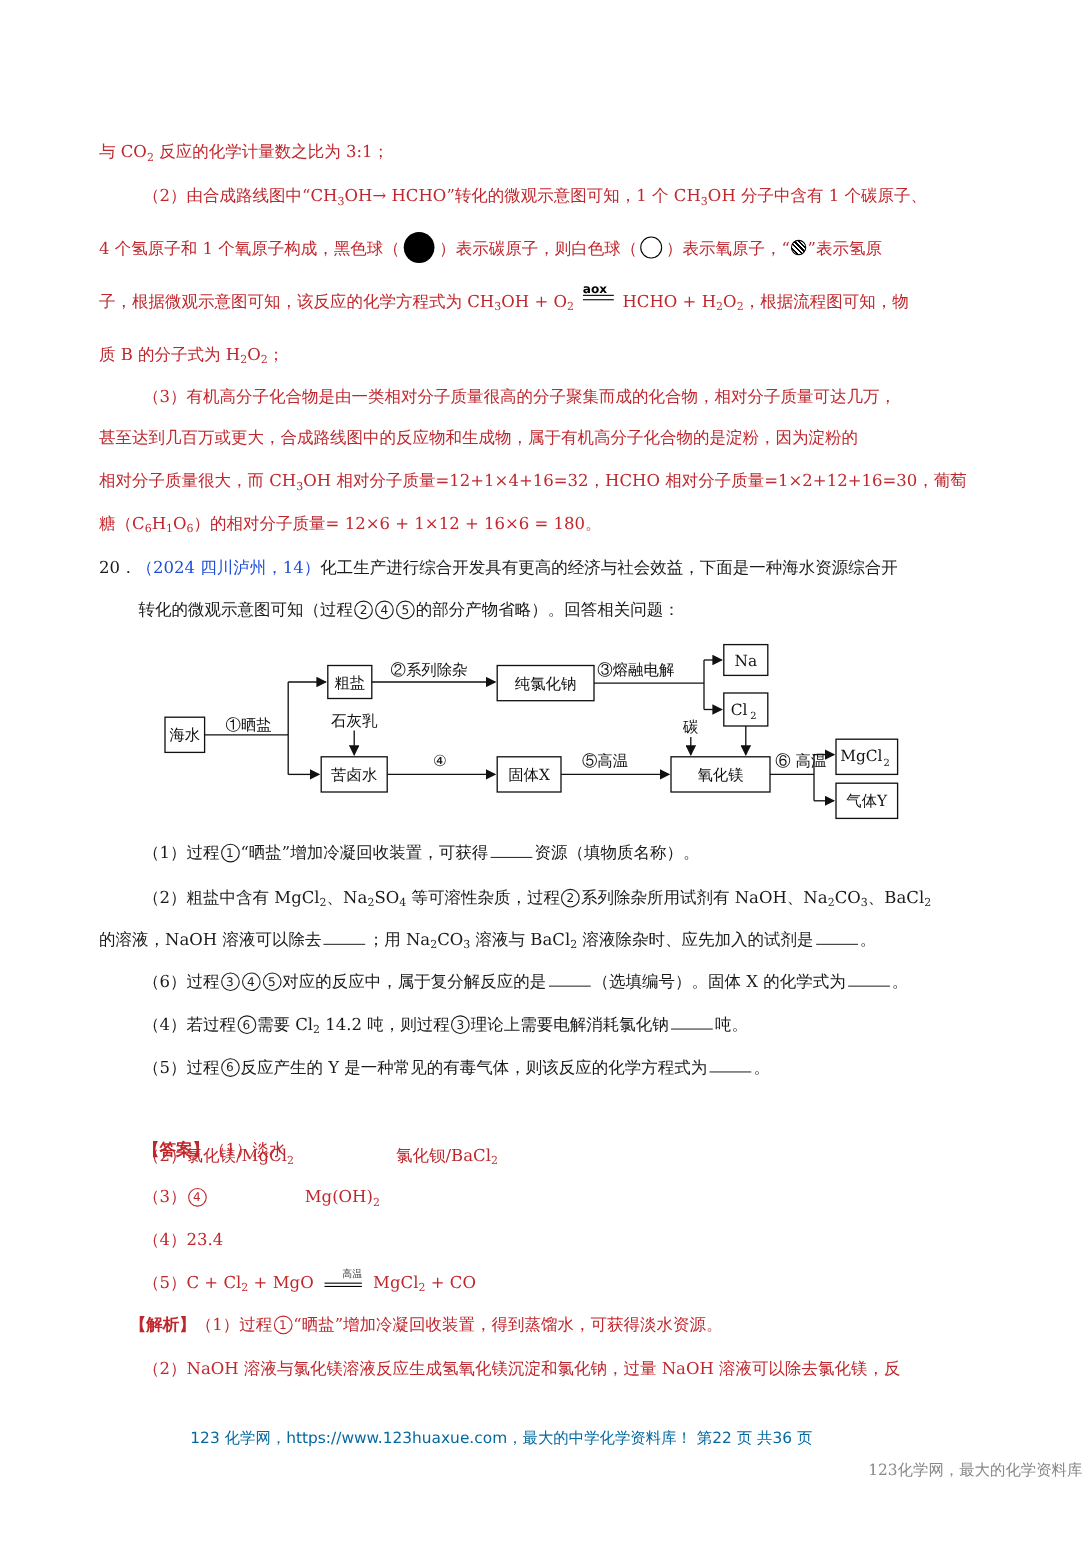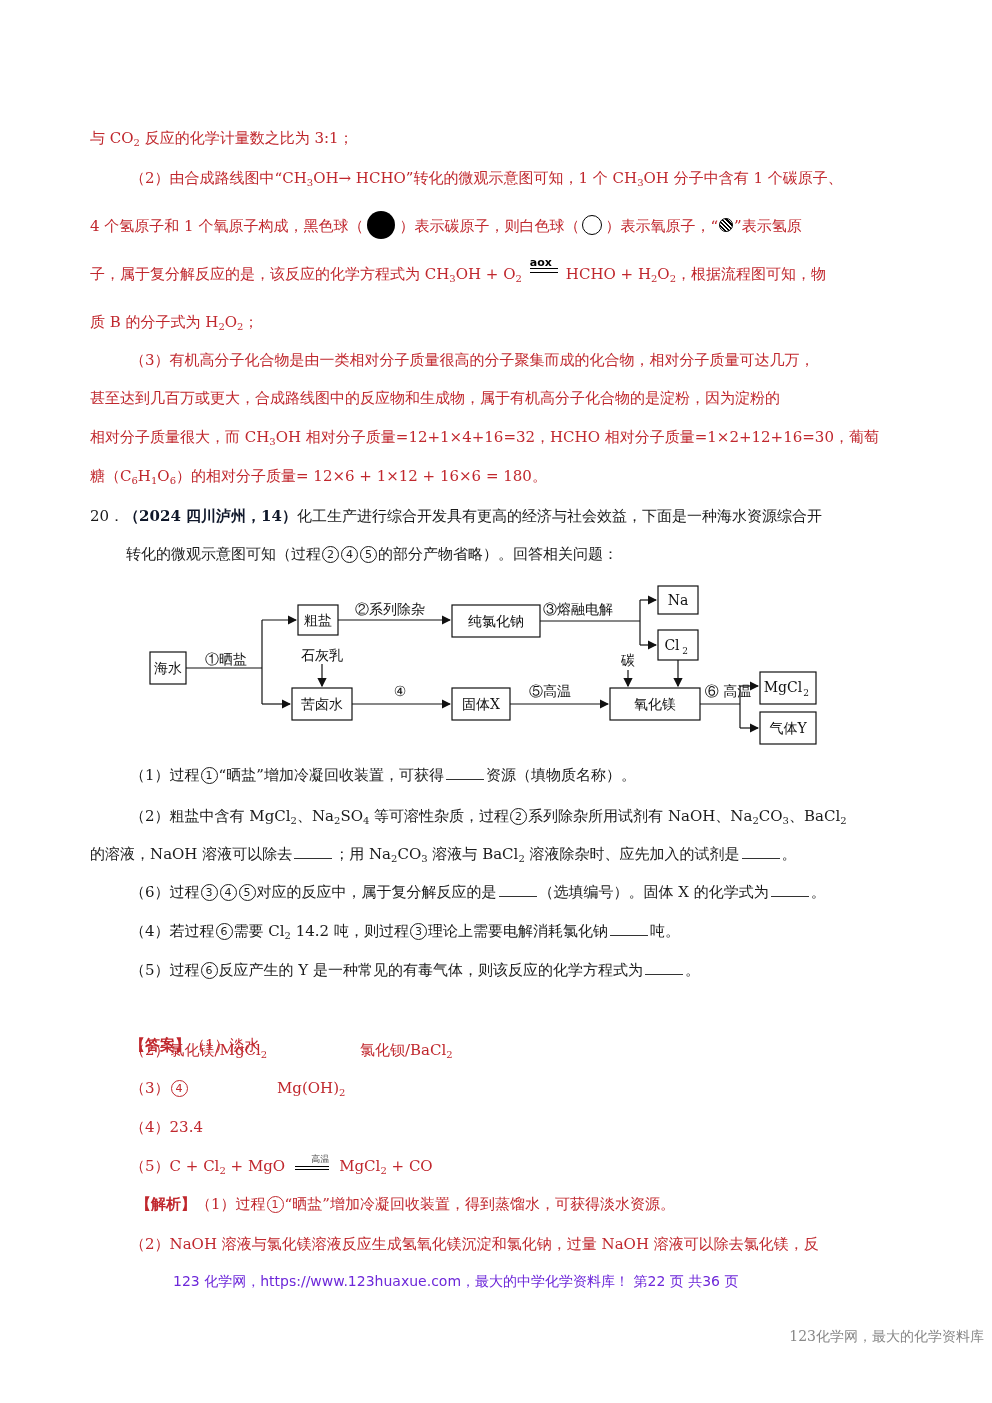--- a/index.html
+++ b/index.html
@@ -1,21 +1,21 @@
 <!DOCTYPE html>
 <html><head>
 <meta charset="utf-8">
 <style>
   html, body { margin: 0; padding: 0; background: #ffffff; }
   body { width: 992px; height: 1403px; position: relative; overflow: hidden;
          font-family: "DejaVu Serif", "Liberation Serif", serif; }
   .line { position: absolute; white-space: nowrap; font-size: 15px; line-height: 20px; }
   .red { color: #c0272d; }
   .black { color: #1a1a1a; }
-  .blue { color: #0f172a; font-weight: bold; }
+  .blue { color: #1d4ed8; font-weight: normal; }
   sub { font-size: 10px; vertical-align: -3px; line-height: 0; }
   .circ { display: inline-block; width: 15px; height: 15px; border: 1px solid currentColor;
           border-radius: 50%; font-size: 11px; line-height: 15px; text-align: center;
           vertical-align: 1px; margin: 0 1px; font-family: "DejaVu Sans", sans-serif; }
   .blank { display: inline-block; width: 38px; border-bottom: 1px solid #333; height: 14px; margin: 0 2px; }
   .ball-black { display: inline-block; width: 28px; height: 28px; border-radius: 50%; background: #000;
                 vertical-align: -8px; margin: 0 4px; }
   .ball-white { display: inline-block; width: 18px; height: 18px; border-radius: 50%; border: 1.5px solid #000;
                 vertical-align: -4px; margin: 0 3px; background: #fff; }
   .ball-hatch { display: inline-block; width: 12px; height: 12px; border-radius: 50%; border: 1px solid #000;
@@ -24,21 +24,21 @@
   .cond { display: inline-block; position: relative; width: 28px; height: 14px; margin: 0 8px; vertical-align: 0; }
   .cond .top { position: absolute; left: 0; right: 0; top: -12px; font-size: 11px;
                font-weight: bold; color: #000; font-family: "DejaVu Sans", sans-serif; }
   .cond .dbl { position: absolute; left: 0; right: 0; top: 3px; height: 3px; border-top: 1px solid #000;
                border-bottom: 1px solid #000; }
   .cond2 { display: inline-block; position: relative; width: 34px; height: 14px; margin: 0 10px; }
   .cond2 .top { position: absolute; left: 0; right: 0; top: -8px; text-align: right; font-size: 9px; color: #444; }
   .cond2 .dbl { position: absolute; left: 0; right: 0; top: 9px; height: 2px; border-top: 1px solid #000;
                 border-bottom: 1px solid #000; }
   .bracket { font-weight: bold; }
-  .footer { position: absolute; top: 1273px; left: 173px; font-size: 14px; color: #6d28d9;
+  .footer { position: absolute; top: 1299px; left: 173px; font-size: 14px; color: #0369a1;
             font-family: "DejaVu Sans", sans-serif; white-space: nowrap; }
   .watermark { position: absolute; top: 1328px; right: 8px; font-size: 14px; color: #888; white-space: nowrap; }
   
   #flow { position: absolute; left: 140px; top: 580px; width: 720px; height: 170px; }
   #flow text { font-family: "DejaVu Serif", "Liberation Serif", serif; font-size: 14px; fill: #111; }
 </style>
 </head>
 <body>
 
 <div class="line red" style="top:128px;left:90px">
@@ -47,21 +47,21 @@
 
 <div class="line red" style="top:168px;left:130px">
   <span>（2）由合成路线图中“CH</span><sub>3</sub><span>OH→ HCHO”转化的微观示意图可知，1 个 CH</span><sub>3</sub><span>OH 分子中含有 1 个碳原子、</span>
 </div>
 
 <div class="line red" style="top:211px;left:90px">
   <span>4 个氢原子和 1 个氧原子构成，黑色球（</span><span class="ball-black"></span><span>）表示碳原子，则白色球（</span><span class="ball-white"></span><span>）表示氧原子，“</span><span class="ball-hatch"></span><span>”表示氢原</span>
 </div>
 
 <div class="line red" style="top:264px;left:90px">
-  <span>子，属于复分解反应的是，该反应的化学方程式为 CH</span><sub>3</sub><span>OH + O</span><sub>2</sub><span class="cond"><span class="top">aox</span><span class="dbl"></span></span><span>HCHO + H</span><sub>2</sub><span>O</span><sub>2</sub><span>，根据流程图可知，物</span>
+  <span>子，根据微观示意图可知，该反应的化学方程式为 CH</span><sub>3</sub><span>OH + O</span><sub>2</sub><span class="cond"><span class="top">aox</span><span class="dbl"></span></span><span>HCHO + H</span><sub>2</sub><span>O</span><sub>2</sub><span>，根据流程图可知，物</span>
 </div>
 
 <div class="line red" style="top:312px;left:90px">
   <span>质 B 的分子式为 H</span><sub>2</sub><span>O</span><sub>2</sub><span>；</span>
 </div>
 
 <div class="line red" style="top:350px;left:130px">（3）有机高分子化合物是由一类相对分子质量很高的分子聚集而成的化合物，相对分子质量可达几万，</div>
 <div class="line red" style="top:388px;left:90px">甚至达到几百万或更大，合成路线图中的反应物和生成物，属于有机高分子化合物的是淀粉，因为淀粉的</div>
 <div class="line red" style="top:427px;left:90px">
   <span>相对分子质量很大，而 CH</span><sub>3</sub><span>OH 相对分子质量=12+1×4+16=32，HCHO 相对分子质量=1×2+12+16=30，葡萄</span>
@@ -176,19 +176,19 @@
   <span>（3）</span><span class="circ">4</span>
 </div>
 <div class="line red" style="top:1078px;left:277px">
   <span>Mg(OH)</span><sub>2</sub>
 </div>
 <div class="line red" style="top:1117px;left:130px">（4）23.4</div>
 <div class="line red" style="top:1156px;left:130px">
   <span>（5）C + Cl</span><sub>2</sub><span> + MgO</span><span class="cond2"><span class="top">高温</span><span class="dbl"></span></span><span>MgCl</span><sub>2</sub><span> + CO</span>
 </div>
 
-<div class="line red" style="top:1194px;left:136px">
+<div class="line red" style="top:1194px;left:118px">
   <span class="bracket">【解析】</span><span>（1）过程</span><span class="circ">1</span><span>“晒盐”增加冷凝回收装置，得到蒸馏水，可获得淡水资源。</span>
 </div>
 <div class="line red" style="top:1234px;left:130px">（2）NaOH 溶液与氯化镁溶液反应生成氢氧化镁沉淀和氯化钠，过量 NaOH 溶液可以除去氯化镁，反</div>
 
 <div class="footer">123 化学网，https://www.123huaxue.com，最大的中学化学资料库！   第22 页  共36 页</div>
 <div class="watermark">123化学网，最大的化学资料库</div>
 
 </body></html>

